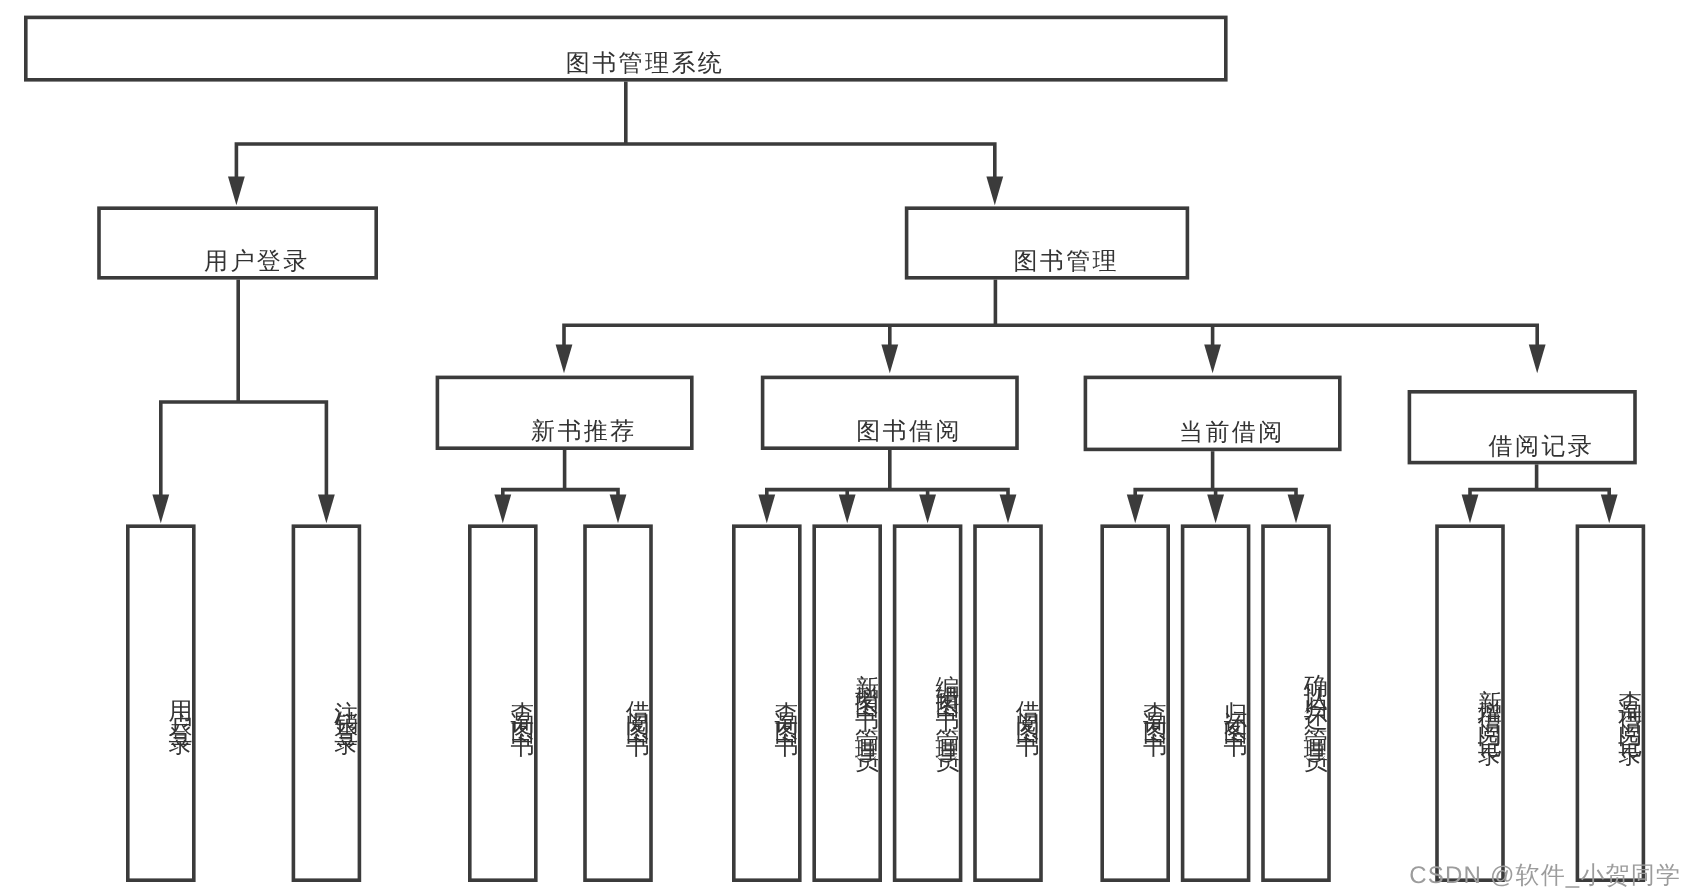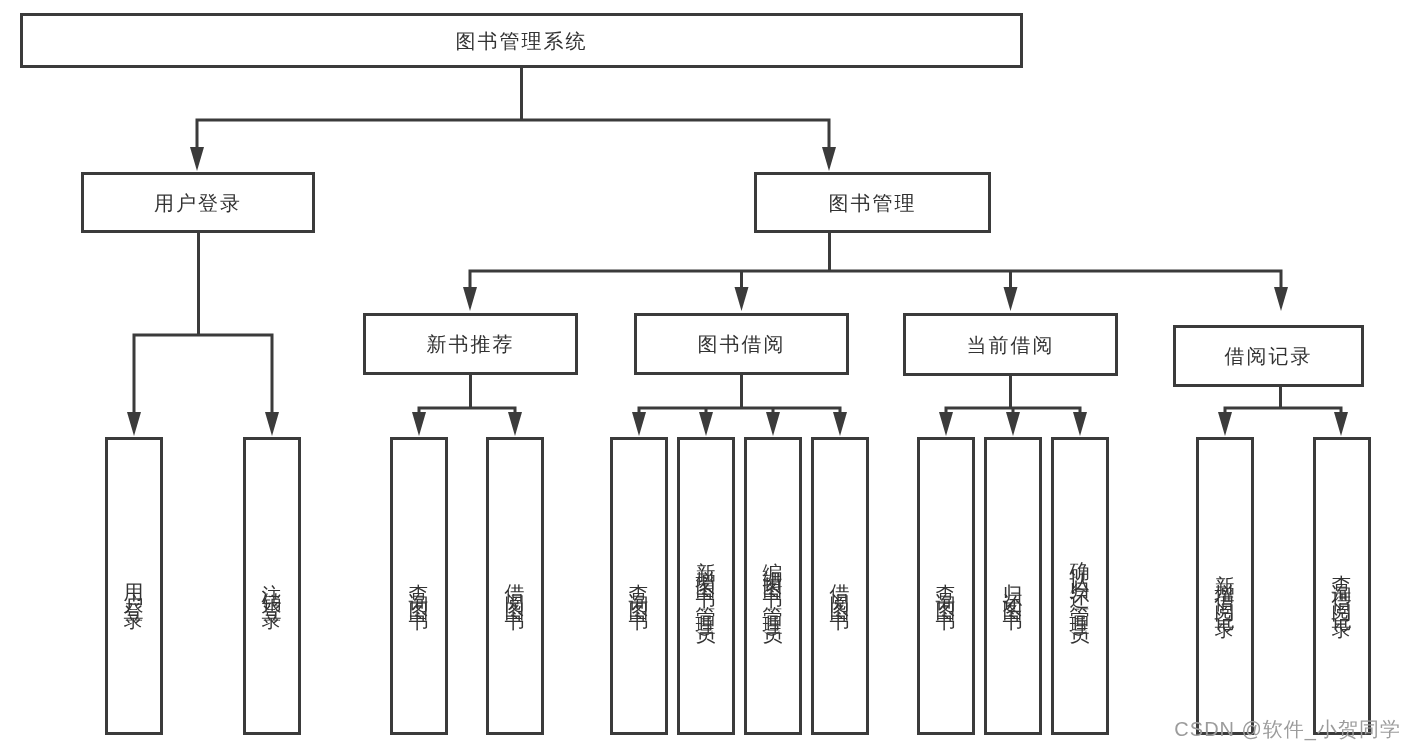--- a/index.html
+++ b/index.html
@@ -22,28 +22,29 @@
     position: absolute;
     left: 0; top: 0;
     pointer-events: none;
   }
   .box {
     position: absolute;
     box-sizing: border-box;
     background: #ffffff;
     border: 3px solid var(--line);
     display: flex;
-    align-items: center;
+    align-items: flex-end;
     justify-content: center;
     font-size: 20px;
     color: var(--text);
     text-align: center;
     line-height: 1.2;
     letter-spacing: 2px;
     white-space: nowrap;
+    padding-left: 32px;
   }
   .box.vertical {
     writing-mode: vertical-rl;
     text-orientation: mixed;
     letter-spacing: 9px;
     white-space: normal;
     line-height: 1;
   }
   .watermark {
     position: absolute;

